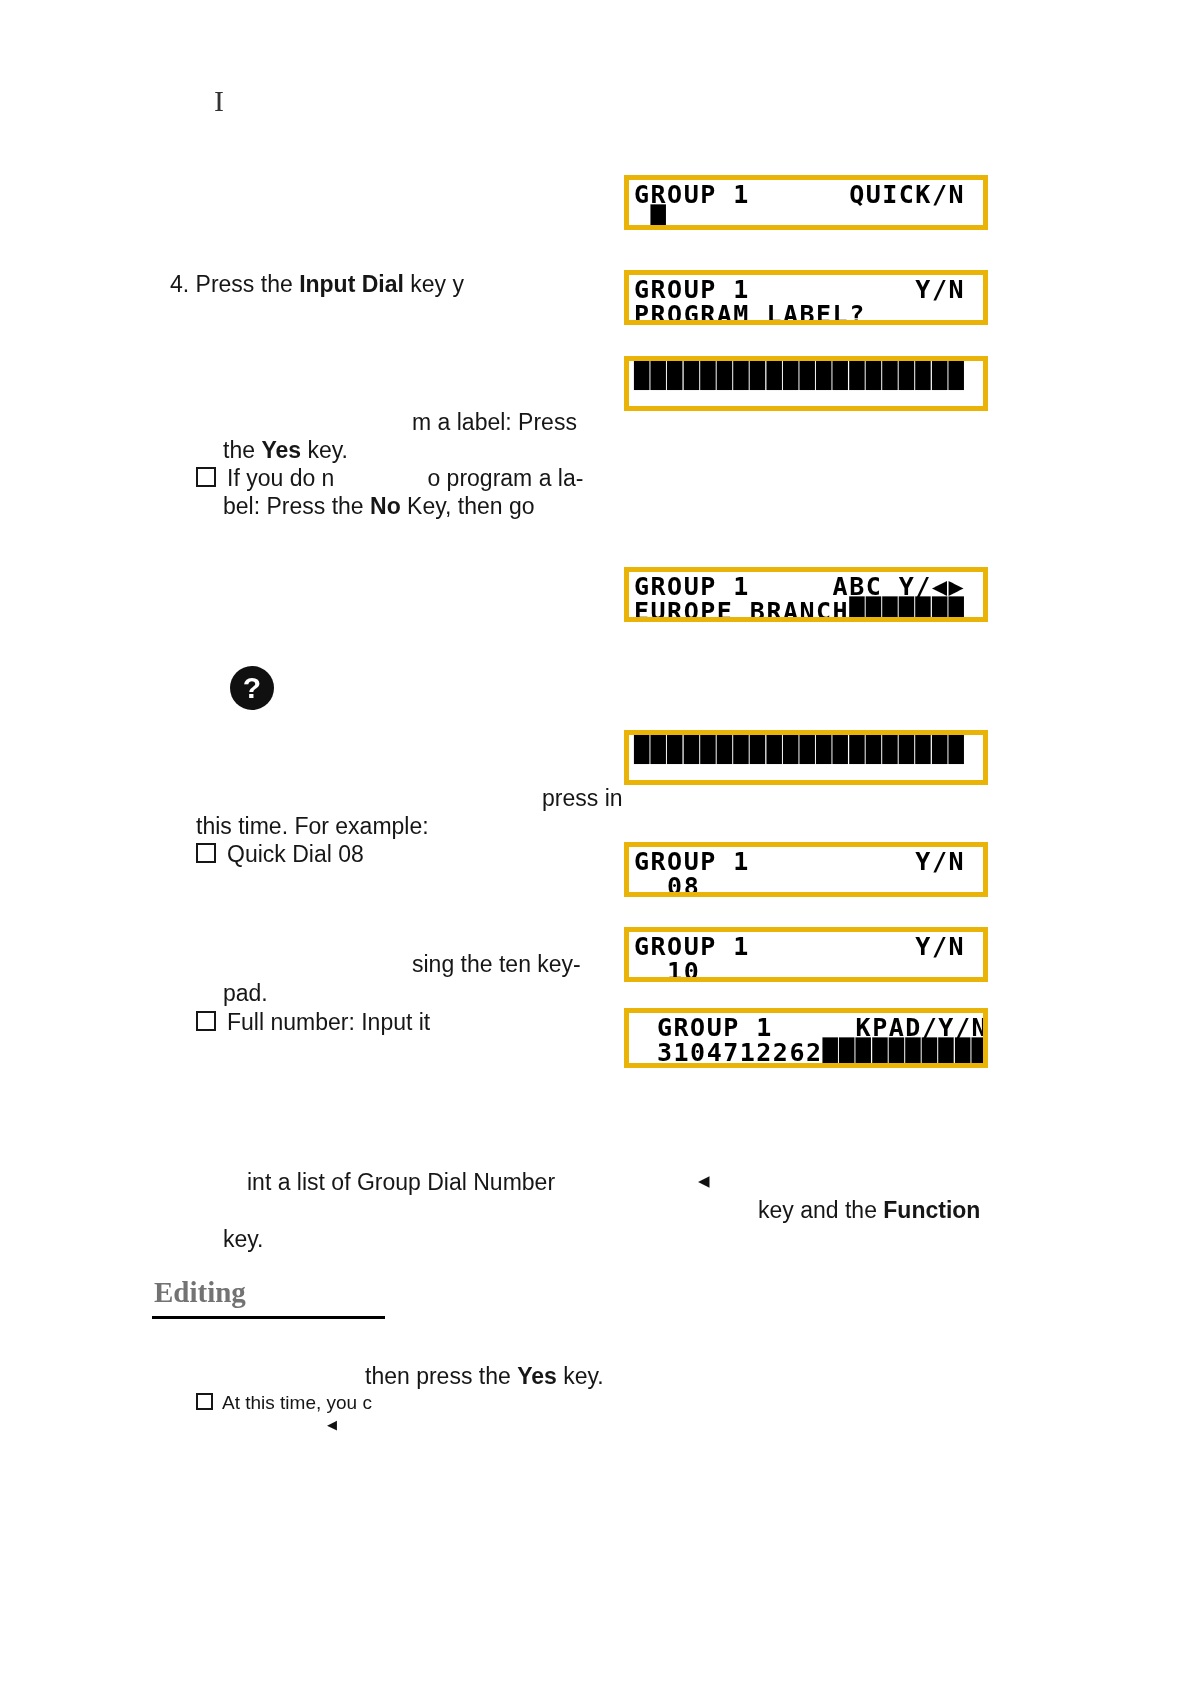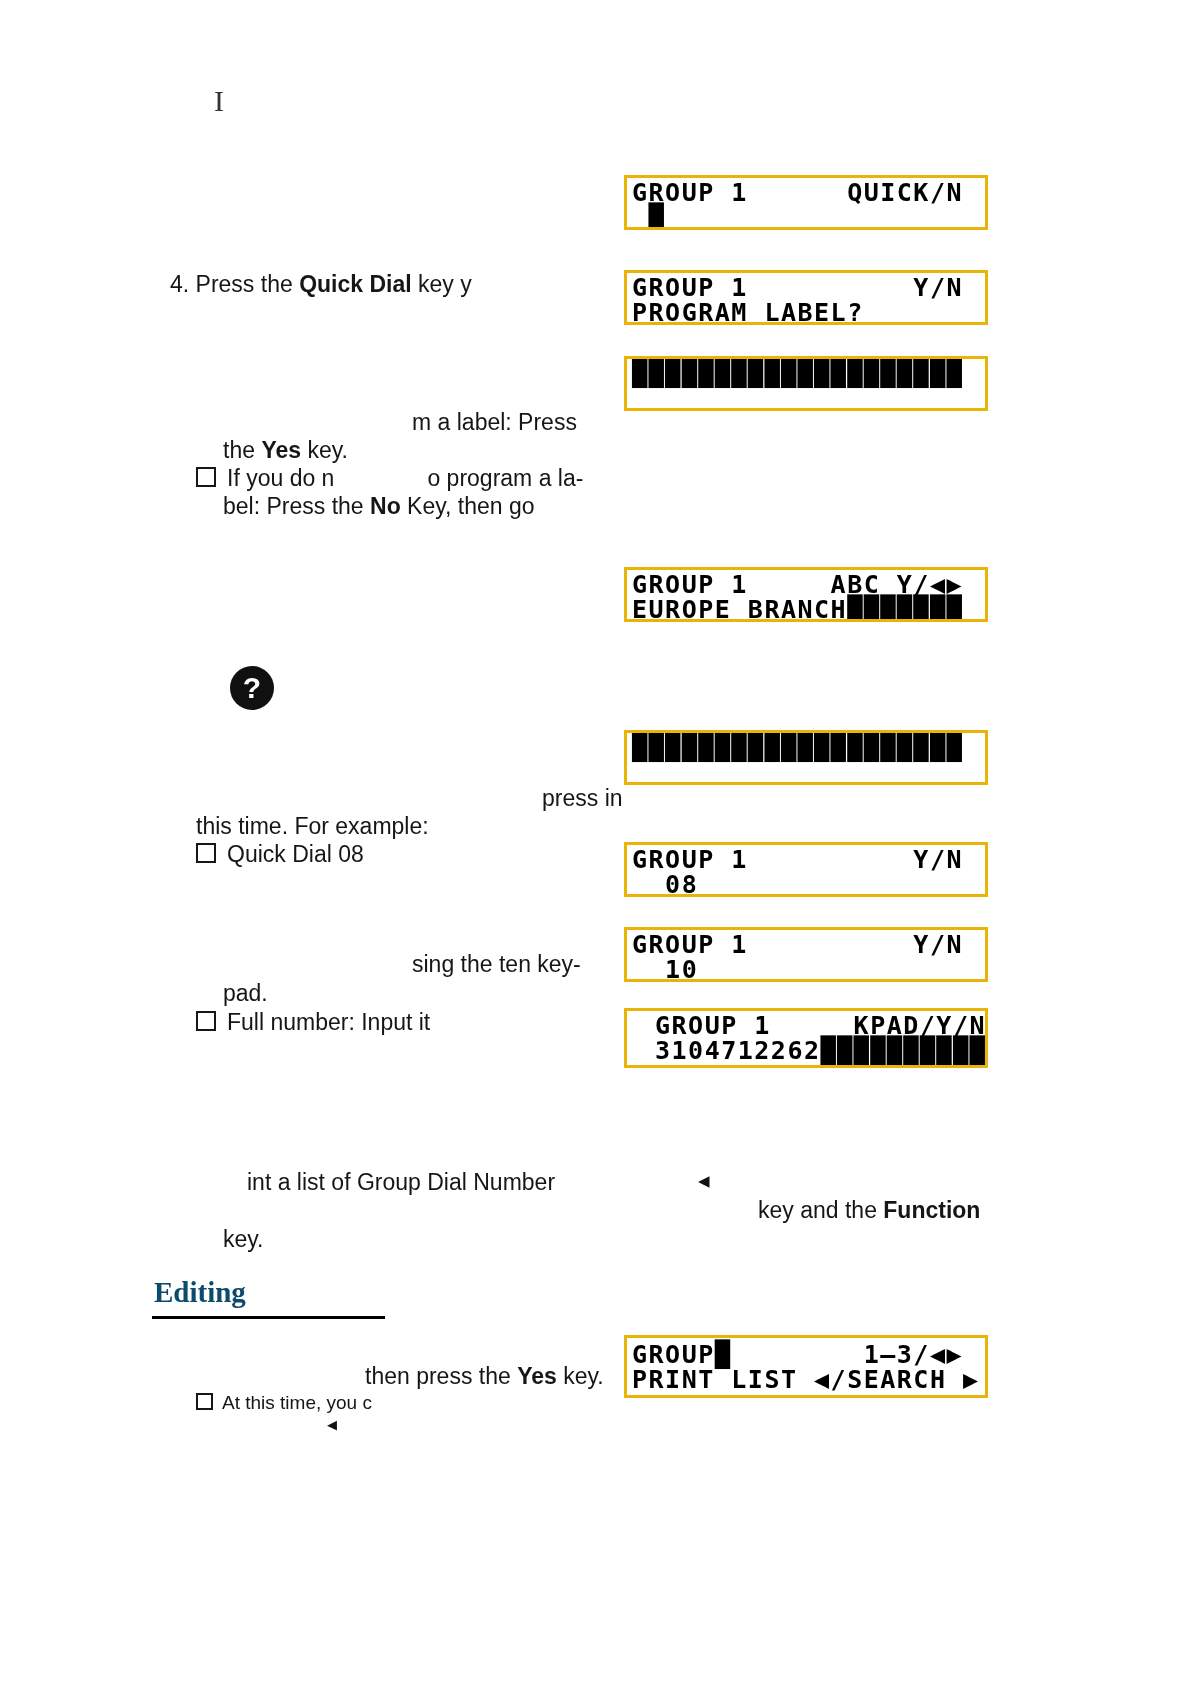--- a/index.html
+++ b/index.html
@@ -13,36 +13,36 @@
   .corner-mark{position:absolute;left:214px;top:84px;font-size:30px;color:#333;
     font-family:"Liberation Serif", serif;}
   .cb{display:inline-block;width:16px;height:16px;border:2px solid #161616;
     margin-right:11px;vertical-align:-1px;background:#fff;}
   .cb.sm{width:13px;height:13px;border-width:2px;margin-right:9px;}
   .gap{display:inline-block;width:93px;}
   .qcircle{position:absolute;left:230px;top:666px;width:44px;height:44px;border-radius:50%;
     background:#101010;color:#fff;font-weight:bold;font-size:30px;line-height:44px;
     text-align:center;}
   .arrow{position:absolute;font-size:15px;color:#111;}
-  .lcd{position:absolute;left:624px;width:364px;height:55px;border:3px solid #eab308;
+  .lcd{position:absolute;left:624px;width:364px;height:55px;border:5px solid #eab308;
     background:#fff;box-sizing:border-box;overflow:hidden;padding:2px 3px 0 5px;}
   .lcd-line{font-family:"DejaVu Sans Mono", monospace;font-weight:bold;font-size:25px;
     line-height:25px;letter-spacing:1.5px;white-space:pre;color:#000;}
   .heading-editing{position:absolute;left:154px;top:1276px;font-size:29px;font-weight:bold;
-    font-family:"Liberation Serif", serif;color:#0c4a6e;}
+    font-family:"Liberation Serif", serif;color:#737373;}
   .heading-rule{position:absolute;left:152px;top:1316px;width:233px;height:3px;background:#000;}
 </style>
 </head>
 <body>
 
 <div id="page">
 
   <div class="corner-mark">I</div>
 
-  <div class="t" style="left:170px;top:270px;"><span>4. Press the </span><b>Quick Dial</b><span> key y</span></div>
+  <div class="t" style="left:170px;top:270px;"><span>4. Press the </span><b>Input Dial</b><span> key y</span></div>
 
   <div class="t" style="left:412px;top:408px;">m a label: Press</div>
 
   <div class="t" style="left:223px;top:436px;"><span>the </span><b>Yes</b><span> key.</span></div>
 
   <div class="t" style="left:196px;top:464px;"><span class="cb"></span><span>If you do n</span><span class="gap"></span><span>o program a la-</span></div>
 
   <div class="t" style="left:223px;top:492px;"><span>bel: Press the </span><b>No</b><span> Key, then go</span></div>
 
   <div class="qcircle">?</div>
@@ -102,18 +102,14 @@
   <div class="lcd" style="top:927px;">
     <div class="lcd-line">GROUP 1          Y/N</div>
     <div class="lcd-line">  10</div>
   </div>
 
   <div class="lcd" style="top:1008px;height:60px;padding-left:28px;">
     <div class="lcd-line">GROUP 1     KPAD/Y/N</div>
     <div class="lcd-line">3104712262██████████</div>
   </div>
 
-  <div class="lcd" style="top:1335px;height:63px;padding-top:4px;">
-    <div class="lcd-line">GROUP█        1–3/◀▶</div>
-    <div class="lcd-line">PRINT LIST ◀/SEARCH ▶</div>
-  </div>
 
 </div>
 
 </body></html>

